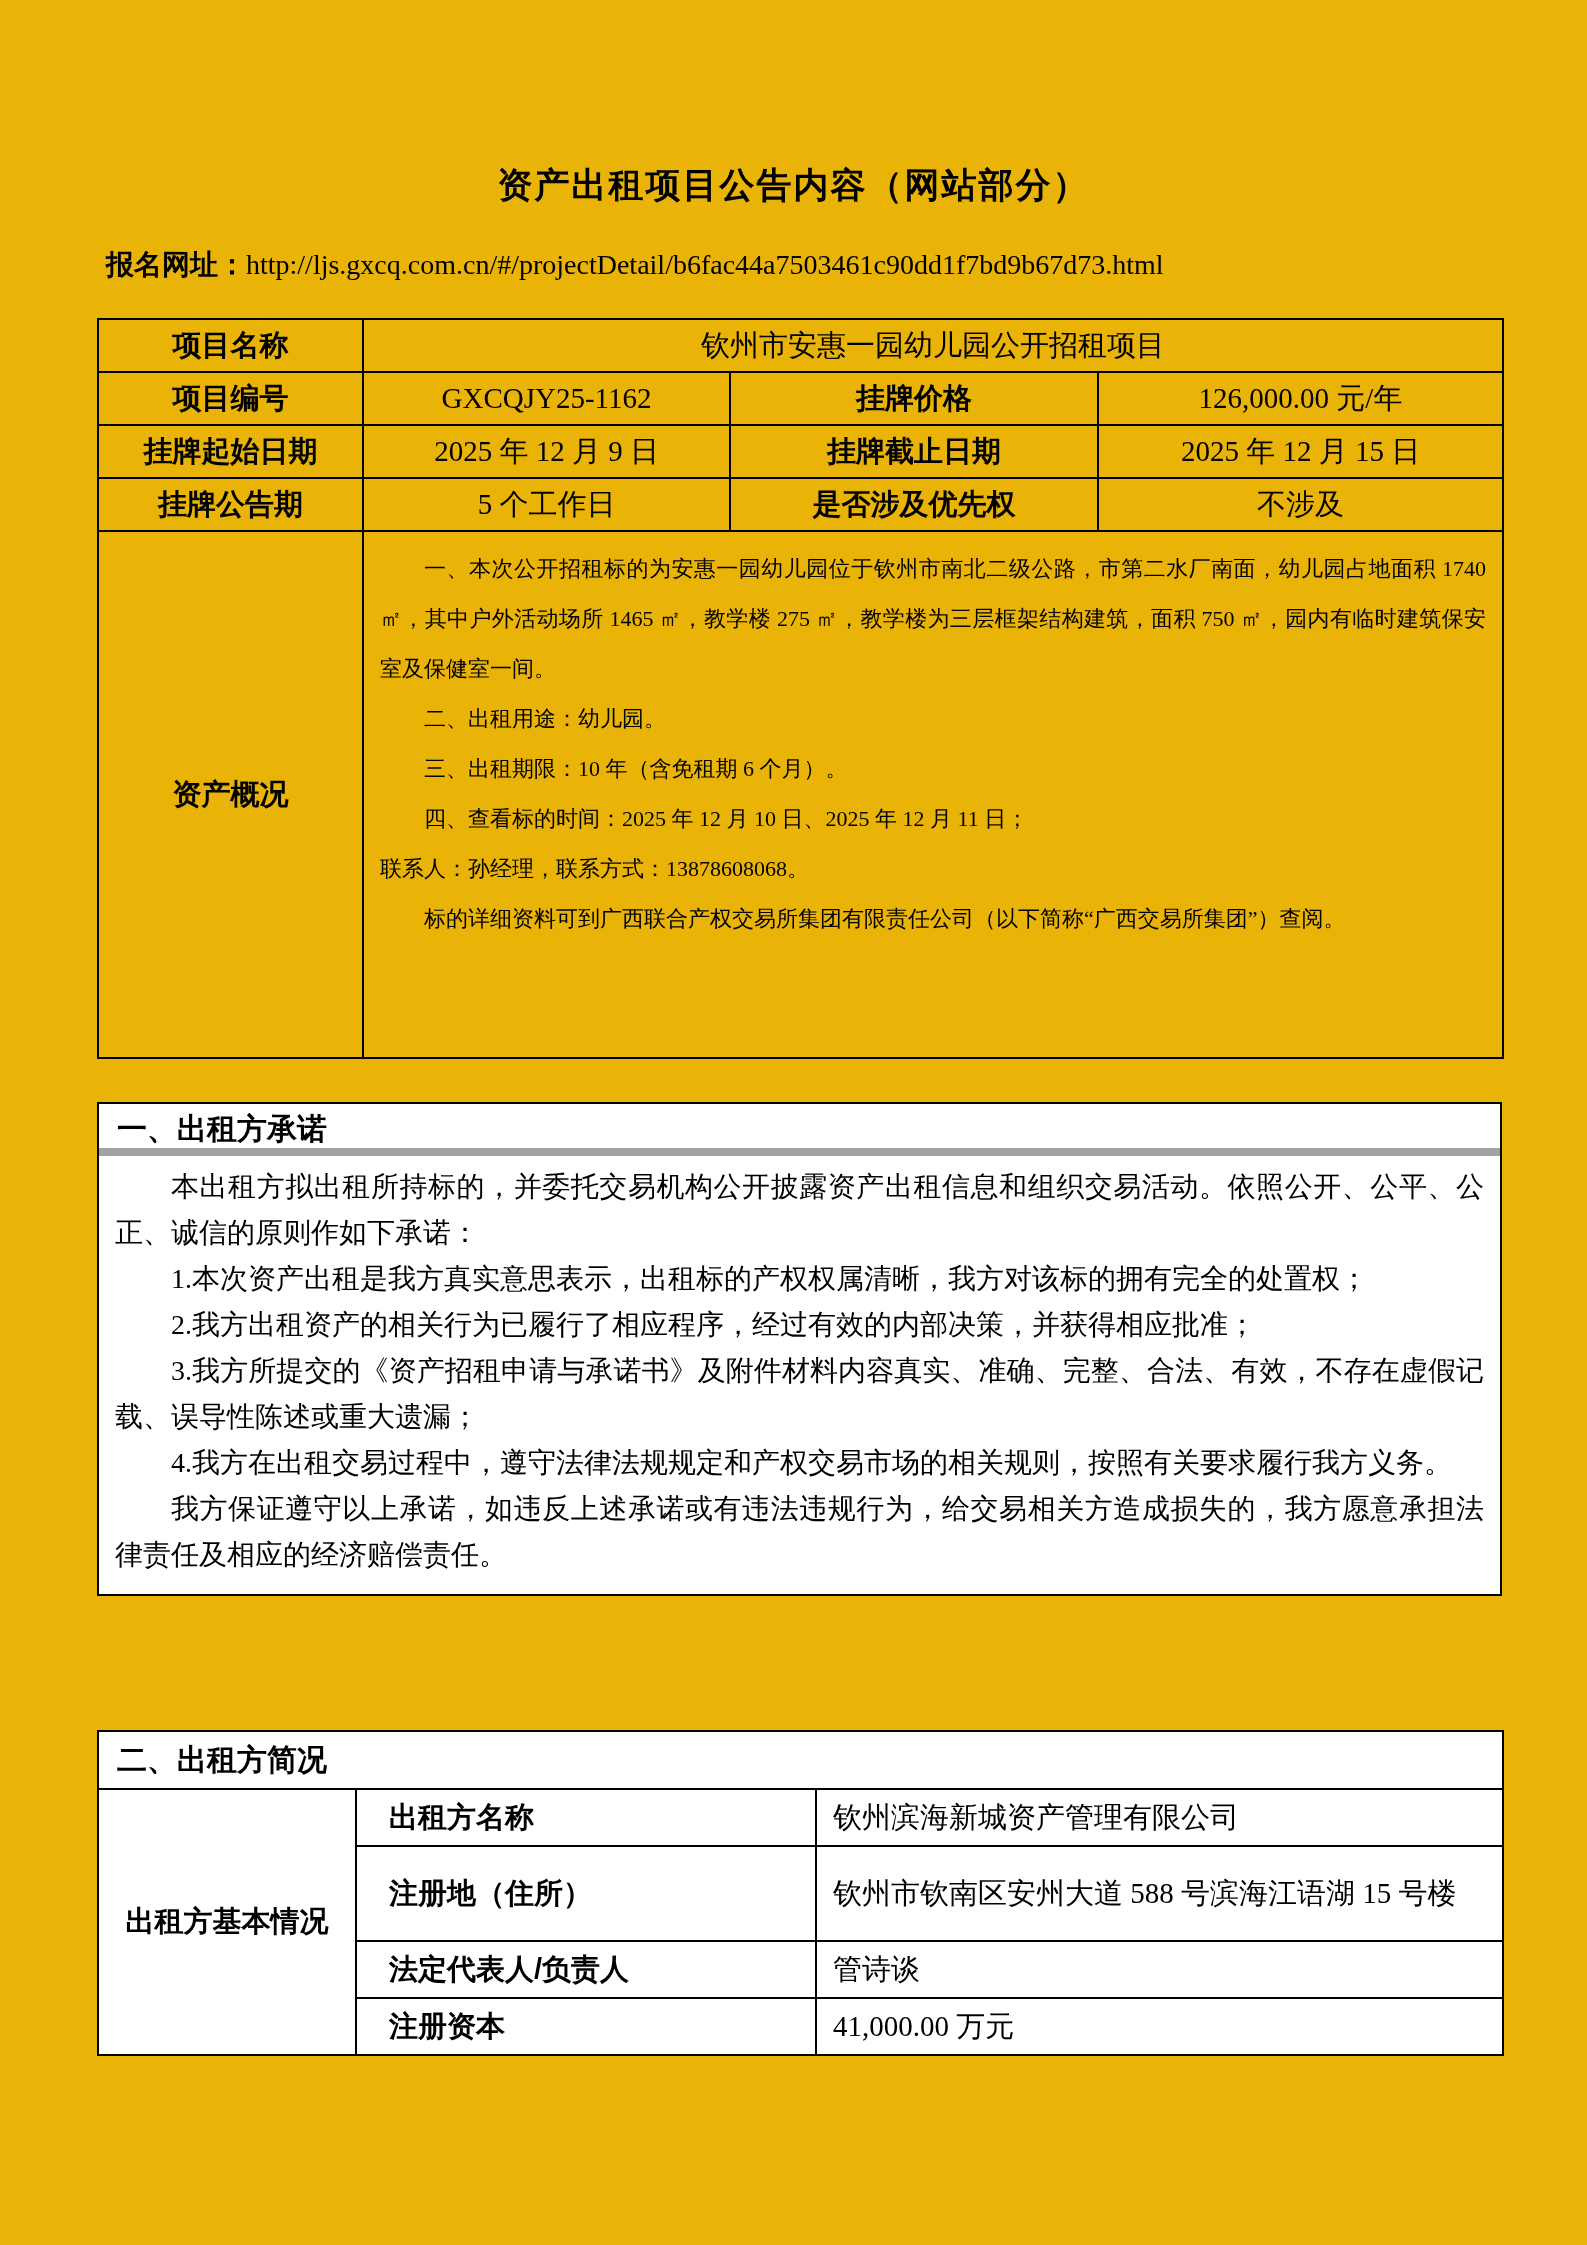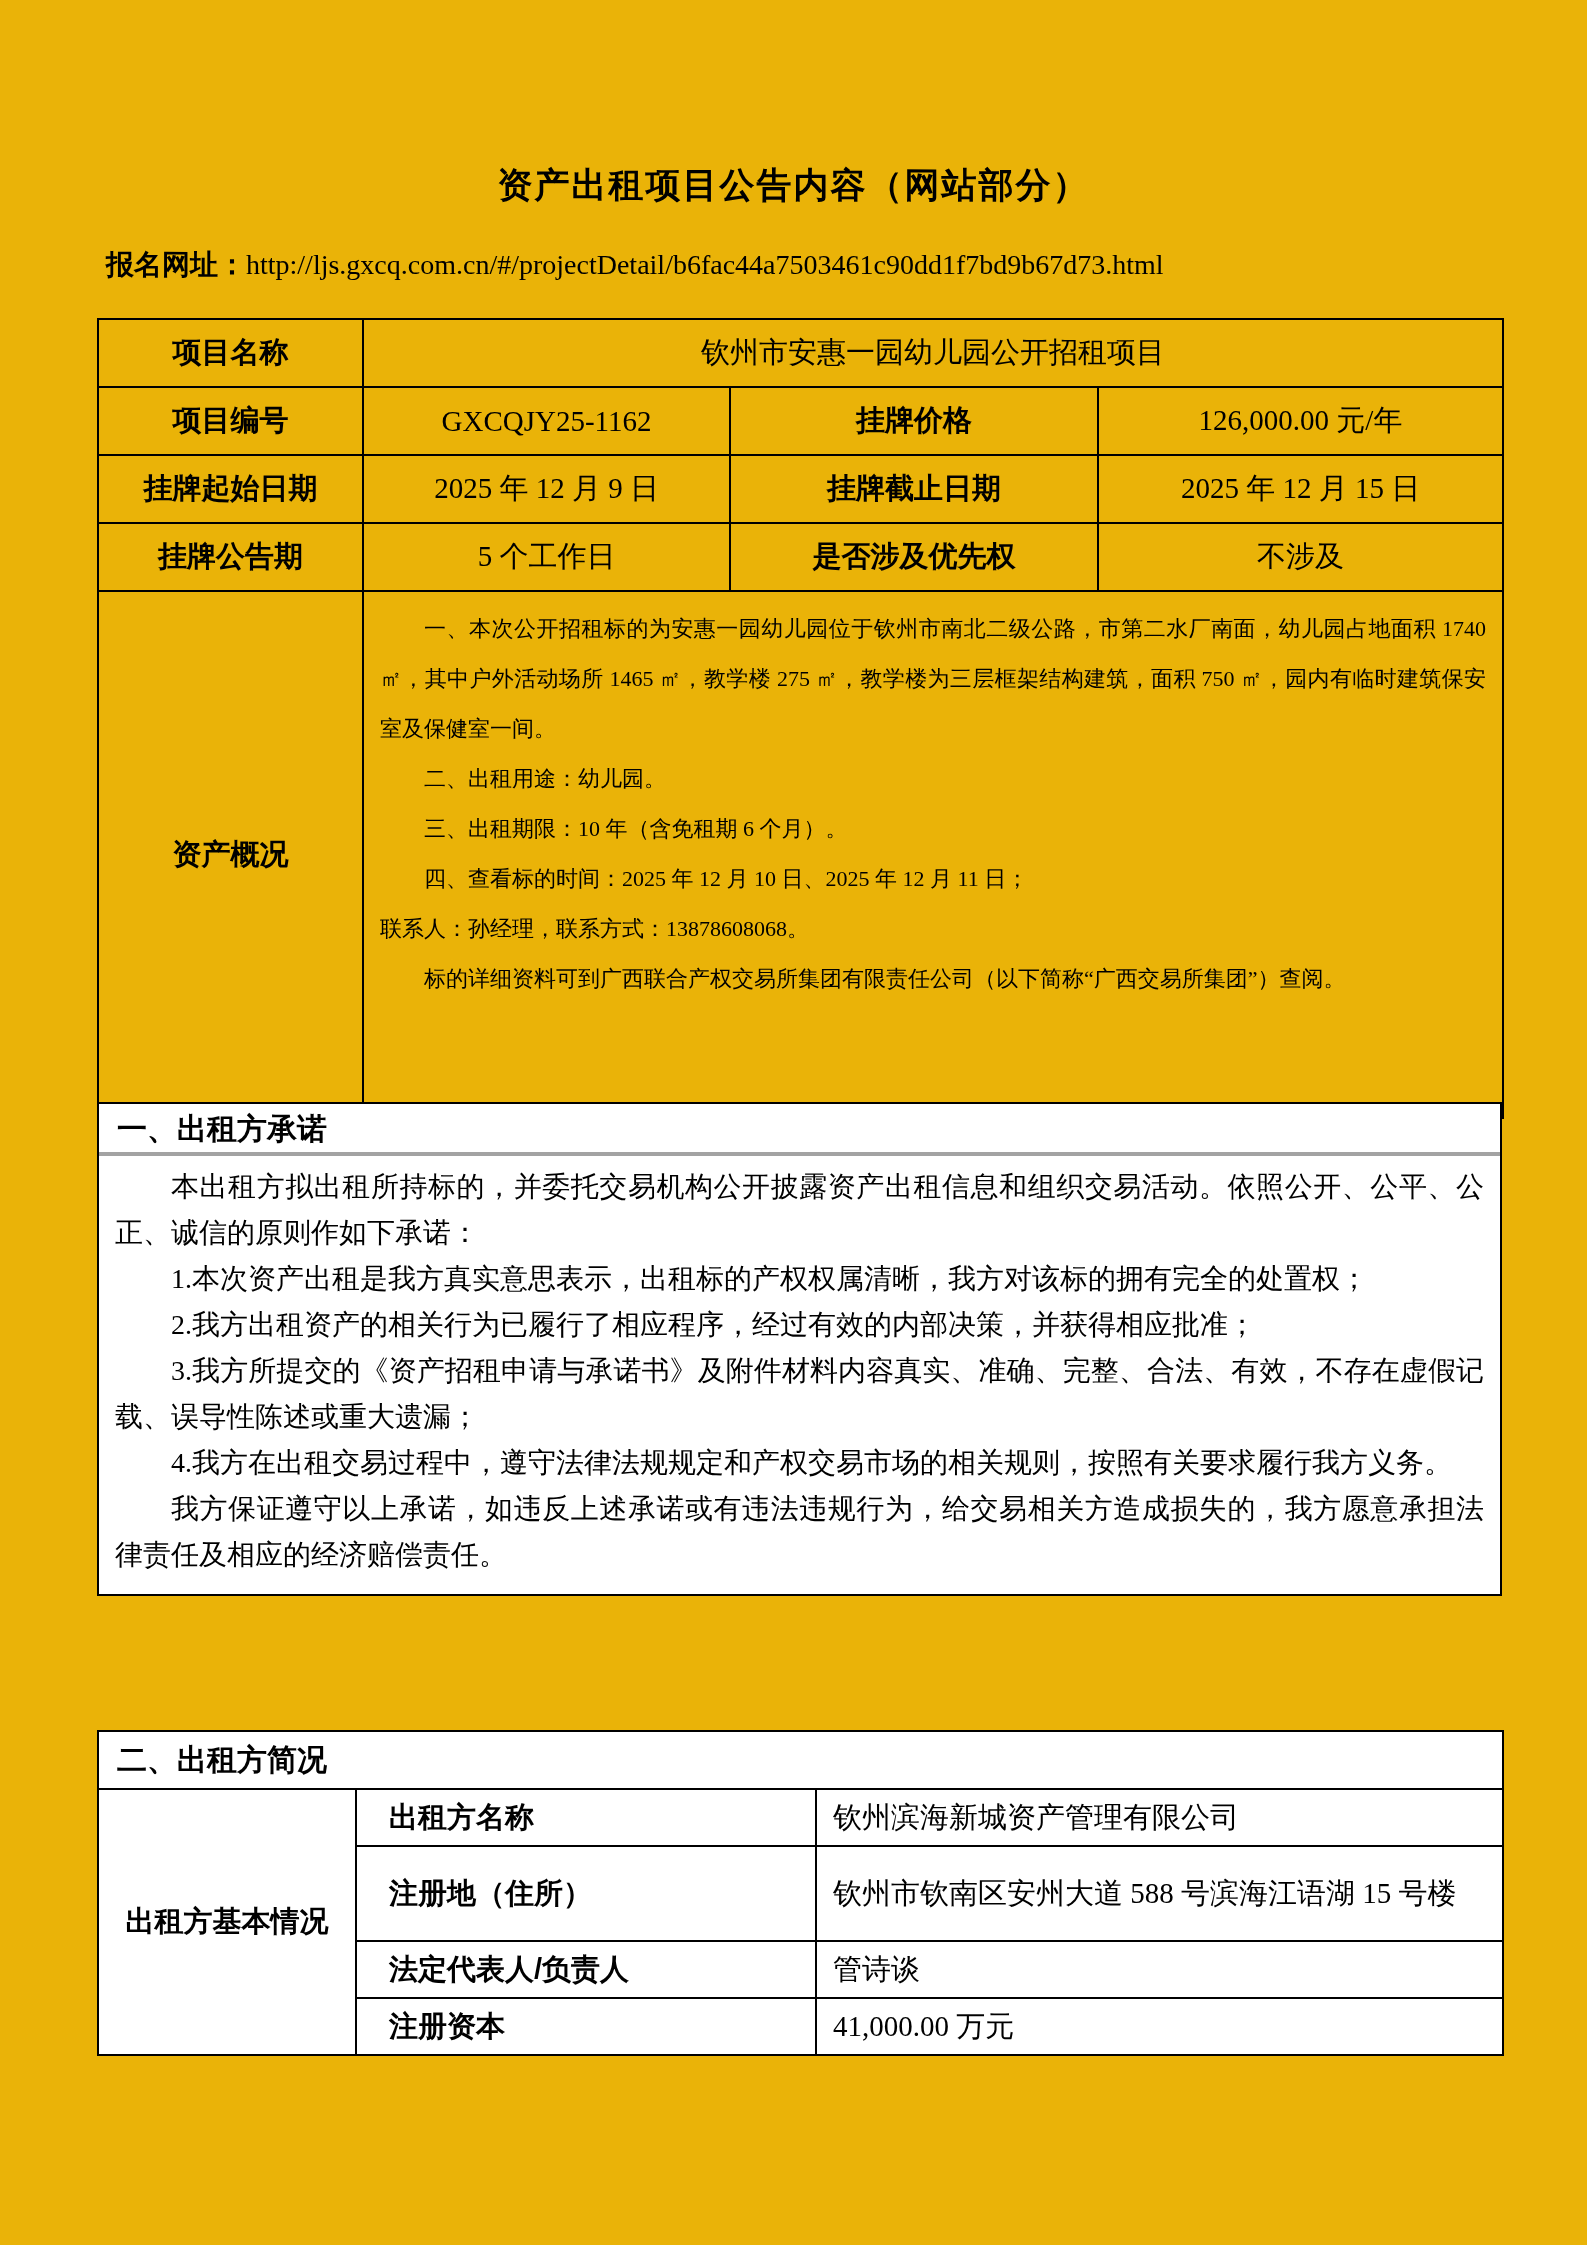--- a/index.html
+++ b/index.html
@@ -33,41 +33,41 @@
   .t-project { position:absolute; top:318px; left:97px; width:1405px; }
   .t-project td { font-size:29px; }
   .t-project .lbl {
     font-family:"Liberation Sans","DejaVu Sans",sans-serif; font-weight:700;
     text-align:center;
   }
   .t-project .val {
     font-family:"Liberation Serif","DejaVu Serif",serif;
     text-align:center;
   }
-  .t-project .r { height:68px;margin-top:37px; }
+  .t-project .r { height:53px;margin-top:37px; }
   .overview-cell {
     font-family:"Liberation Serif","DejaVu Serif",serif;
     text-align:justify;
     padding:12px 16px 12px 16px;
     height:527px;
     vertical-align:top;
   }
   .overview-cell .p { line-height:50px; font-size:22px; }
   .overview-cell .ind { text-indent:2em; }
 
   
   .sec-box {
     position:absolute; left:97px; width:1405px;
     border:2px solid #000; background:#fff;
   }
   .sec-head {
     font-family:"Liberation Sans","DejaVu Sans",sans-serif; font-weight:700;
     font-size:30px; line-height:50px; height:52px;
     padding-left:18px;
-    border-bottom:4px solid #a3a3a3;
+    border-bottom:8px solid #a3a3a3;
   }
   .sec-body {
     font-family:"Liberation Serif","DejaVu Serif",serif;
     font-size:28px; line-height:46px;
     text-align:justify;
     padding:8px 16px 16px 16px;
   }
   .sec-body .p { text-indent:2em; }
 
   

